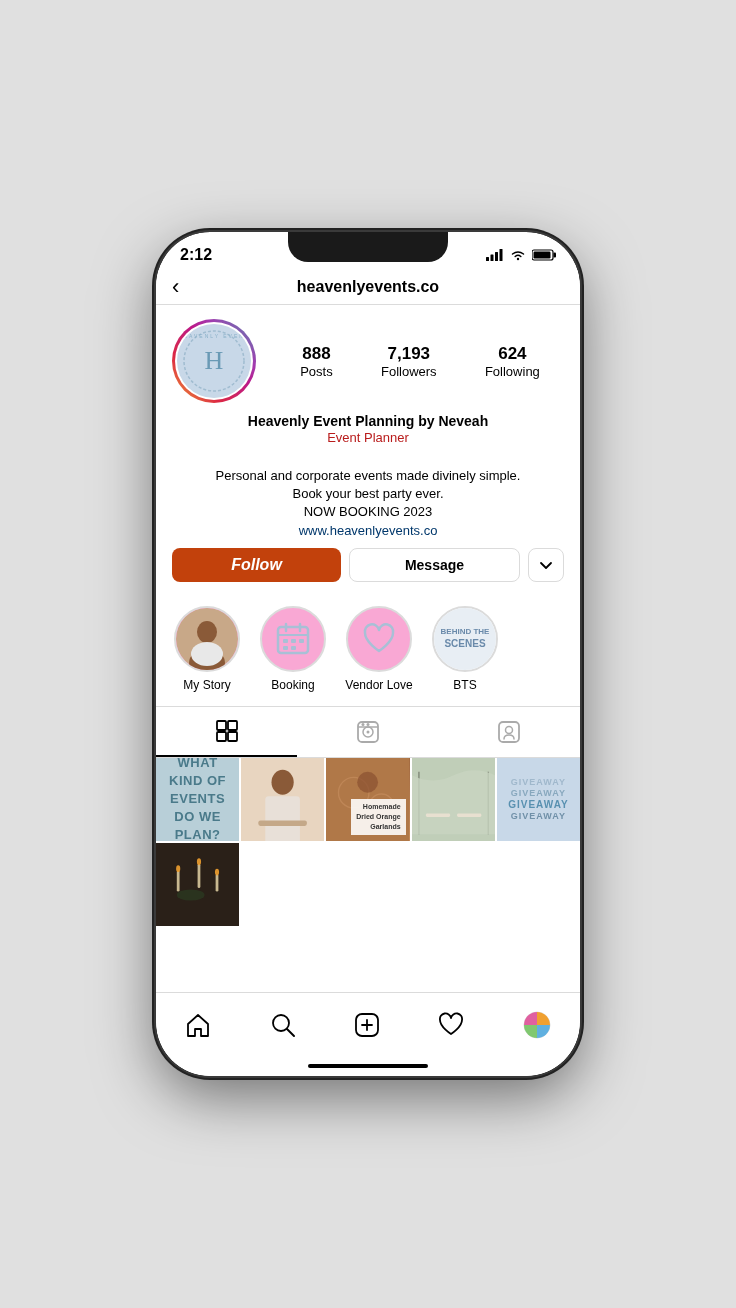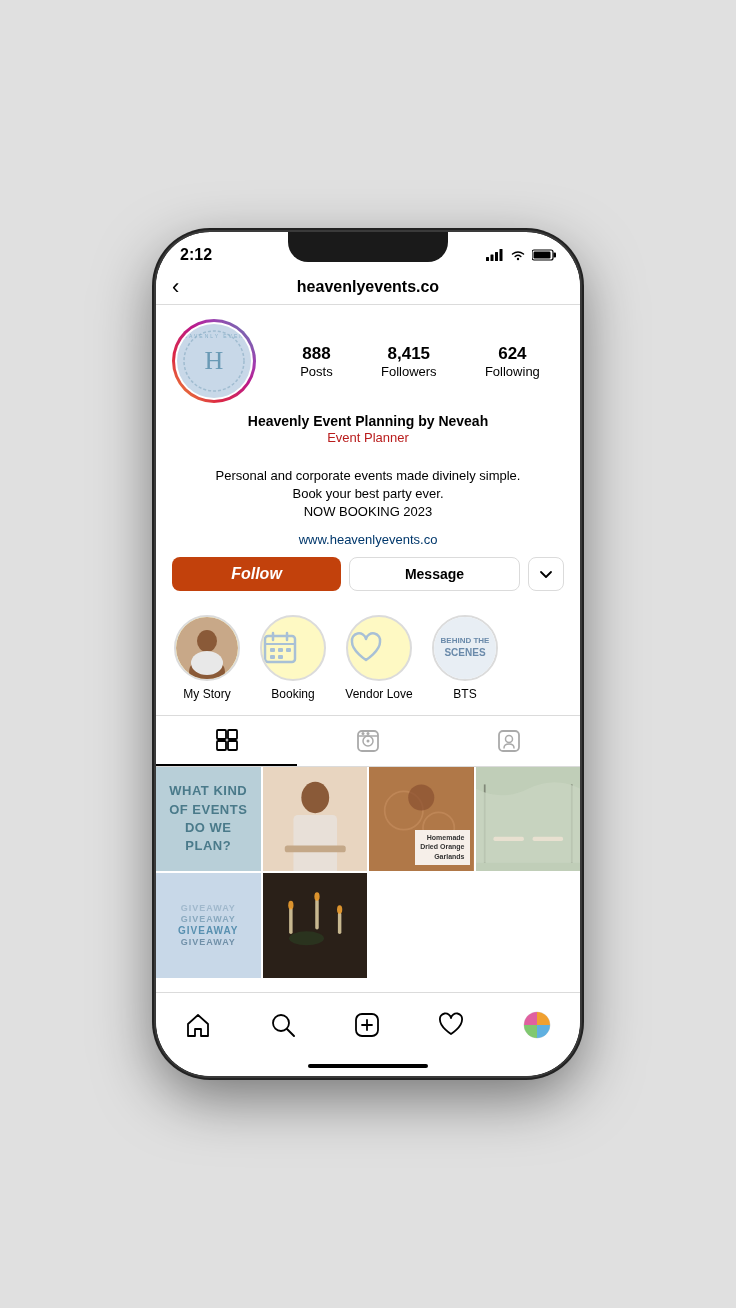--- a/index.html
+++ b/index.html
@@ -174,21 +174,21 @@
     }
     .stat-item { display: flex; flex-direction: column; align-items: center; }
     .stat-number { font-size: 17px; font-weight: 700; color: #000; }
     .stat-label { font-size: 13px; color: #000; }
 
     
     .profile-info { margin-top: 10px; text-align: center; }
     .profile-name { font-size: 14px; font-weight: 700; color: #000; }
     .profile-category { font-size: 13px; color: #b91c1c; margin-top: 1px; }
     .profile-bio { font-size: 13px; color: #000; margin-top: 22px; line-height: 1.4; }
-    .profile-link { font-size: 13px; color: #00376b; margin-top: 10px; }
+    .profile-link { font-size: 13px; color: #00376b; margin-top: 1px; }
 
     
     .action-buttons {
       display: flex;
       gap: 8px;
       margin-top: 10px;
       align-items: center;
     }
     .btn-follow {
       flex: 1;
@@ -242,22 +242,23 @@
       cursor: pointer;
       min-width: 70px;
     }
     .story-circle {
       width: 66px;
       height: 66px;
       border-radius: 50%;
       border: 2px solid #dbdbdb;
       display: flex;
       align-items: center;
+      justify-content: center;
       overflow: hidden;
-      background: #fef9c3;
+      background: #f9a8d4;
     }
     .story-circle.has-photo {
       border: 2px solid #dbdbdb;
     }
     .story-label {
       font-size: 12px;
       color: #000;
       text-align: center;
     }
     
@@ -288,21 +289,21 @@
       display: flex;
       justify-content: center;
       align-items: center;
       cursor: pointer;
     }
     .tab-item.active { border-bottom: 2px solid #000; }
 
     
     .posts-grid {
       display: grid;
-      grid-template-columns: repeat(4, 1fr);
+      grid-template-columns: repeat(5, 1fr);
       gap: 2px;
     }
     .grid-item {
       aspect-ratio: 1;
       overflow: hidden;
       cursor: pointer;
     }
     .grid-item-content {
       width: 100%;
       height: 100%;
@@ -440,21 +441,21 @@
                 </div>
               </div>
             </div>
 
             <div class="profile-stats">
               <div class="stat-item">
                 <span class="stat-number">888</span>
                 <span class="stat-label">Posts</span>
               </div>
               <div class="stat-item">
-                <span class="stat-number">8,415</span>
+                <span class="stat-number">7,193</span>
                 <span class="stat-label">Followers</span>
               </div>
               <div class="stat-item">
                 <span class="stat-number">624</span>
                 <span class="stat-label">Following</span>
               </div>
             </div>
           </div>
 
           <div class="profile-info">

